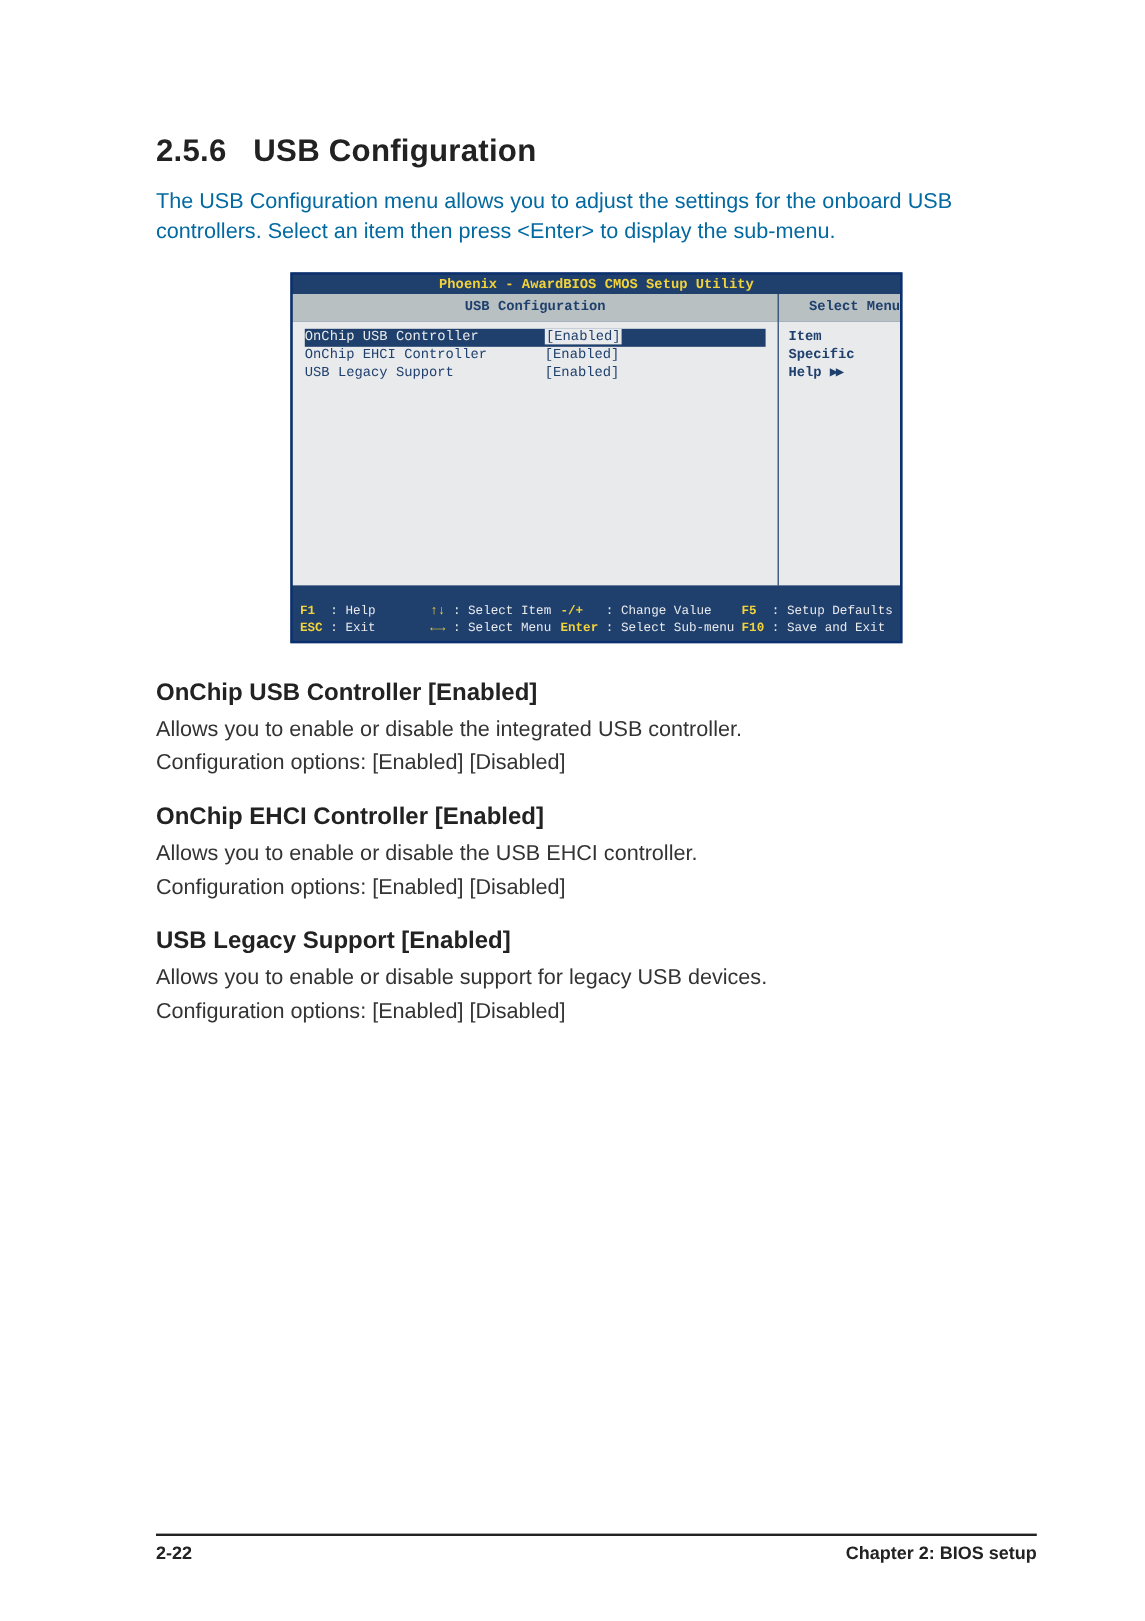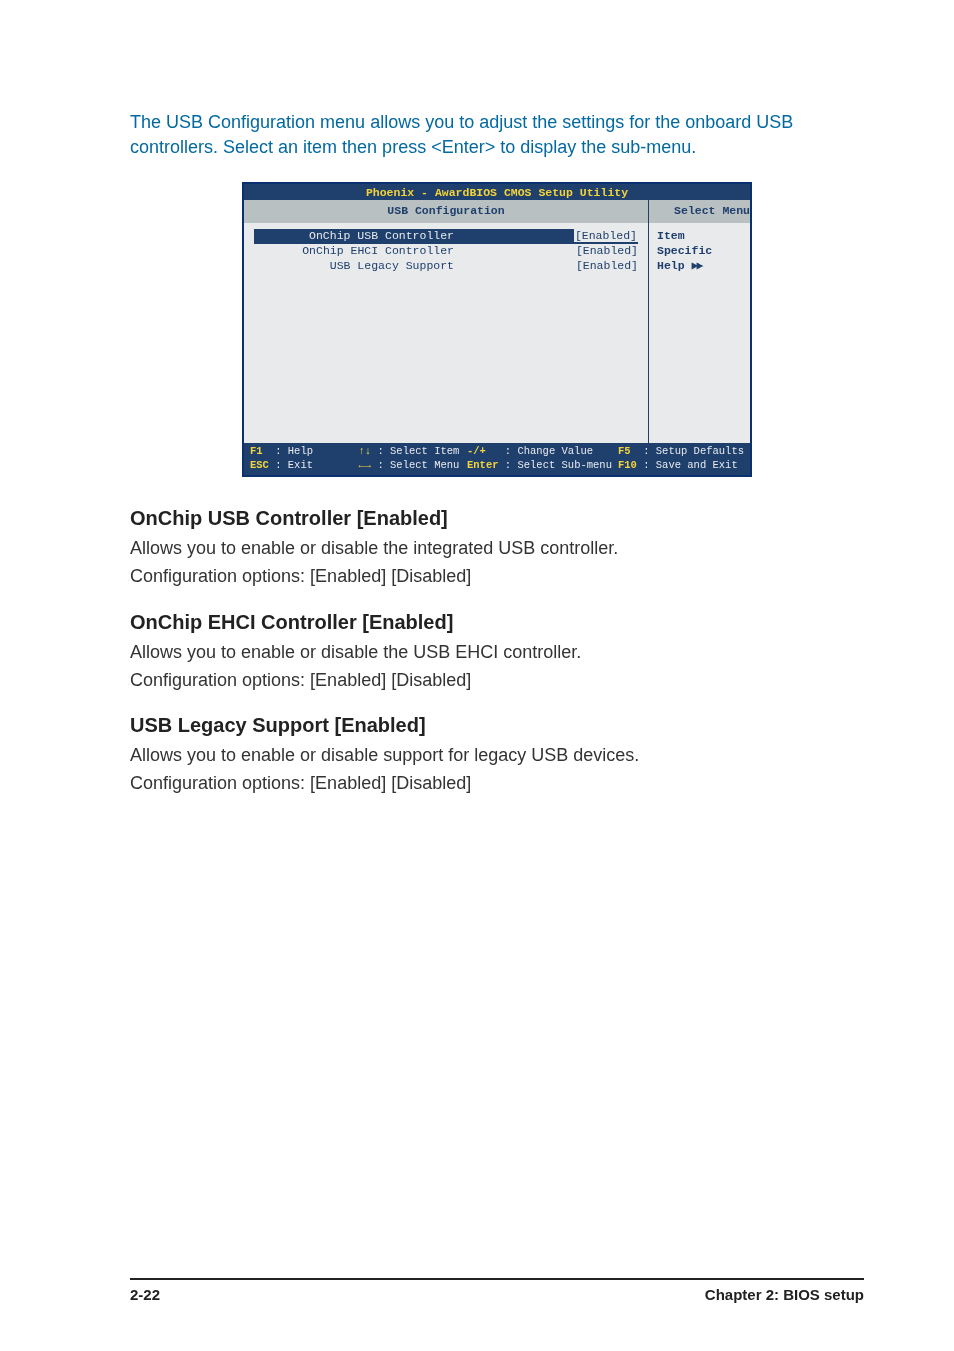--- a/index.html
+++ b/index.html
@@ -98,21 +98,20 @@
     color: #1f3f6d;
   }
   .bios .side-pane {
     flex: 1;
     padding: 6px 8px;
     color: #1f3f6d;
   }
   .bios .row {
     display: flex;
     white-space: pre;
-    text-align: right;
   }
   .bios .row .label {
     flex: 0 0 200px;
   }
   .bios .row .value {
     flex: 1;
   }
   .bios .row.sel {
     background: #1f3f6d;
     color: #e8eaec;
@@ -127,21 +126,21 @@
     color: #1f3f6d;
   }
   .bios .arrow {
     font-weight: bold;
     letter-spacing: -2px;
   }
   .bios .footer {
     display: flex;
     background: #1f3f6d;
     color: #e8eaec;
-    padding: 2px 6px 3px 6px;
+    padding: 16px 6px 3px 6px;
     gap: 6px;
     flex-wrap: nowrap;
     font-size: 10.5px;
   }
   .bios .footer .key {
     color: #f2d33a;
     font-weight: bold;
   }
   .bios .footer .grp {
     white-space: pre;
@@ -176,20 +175,24 @@
     justify-content: space-between;
     font-size: 15px;
     font-weight: 700;
   }
 </style>
 </head>
 <body>
 
 <div class="page">
 
+  <h1 class="section-title">
+    <span>2.5.6</span>&nbsp;&nbsp;
+    <span>USB Configuration</span>
+  </h1>
 
   <p class="intro">The USB Configuration menu allows you to adjust the settings for the onboard USB controllers. Select an item then press &lt;Enter&gt; to display the sub-menu.</p>
 
   <div class="bios">
     <div class="topbar">Phoenix - AwardBIOS CMOS Setup Utility</div>
     <div class="header-row">
       <div class="hdr-main">USB Configuration</div>
       <div class="hdr-side">Select Menu</div>
     </div>
     <div class="body">

